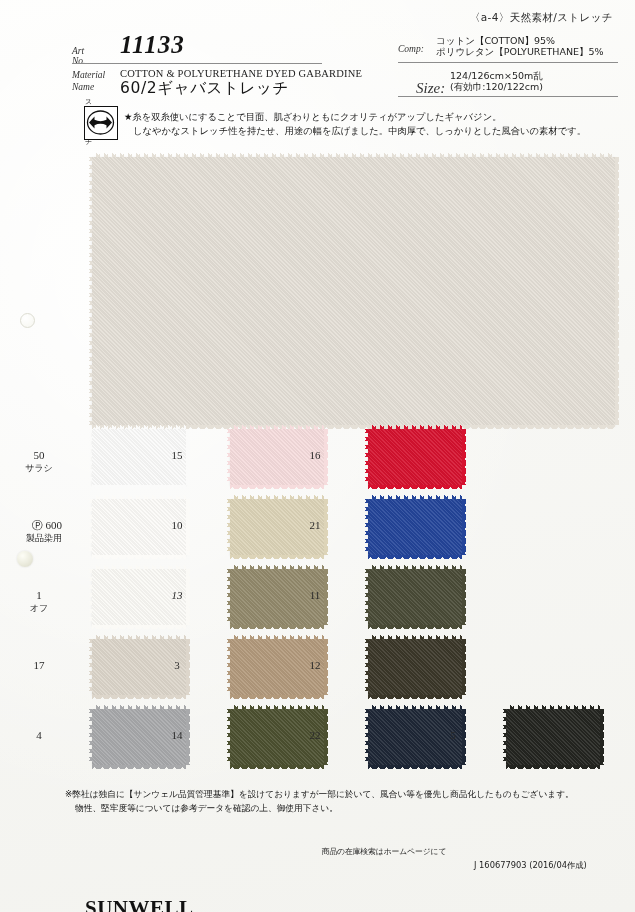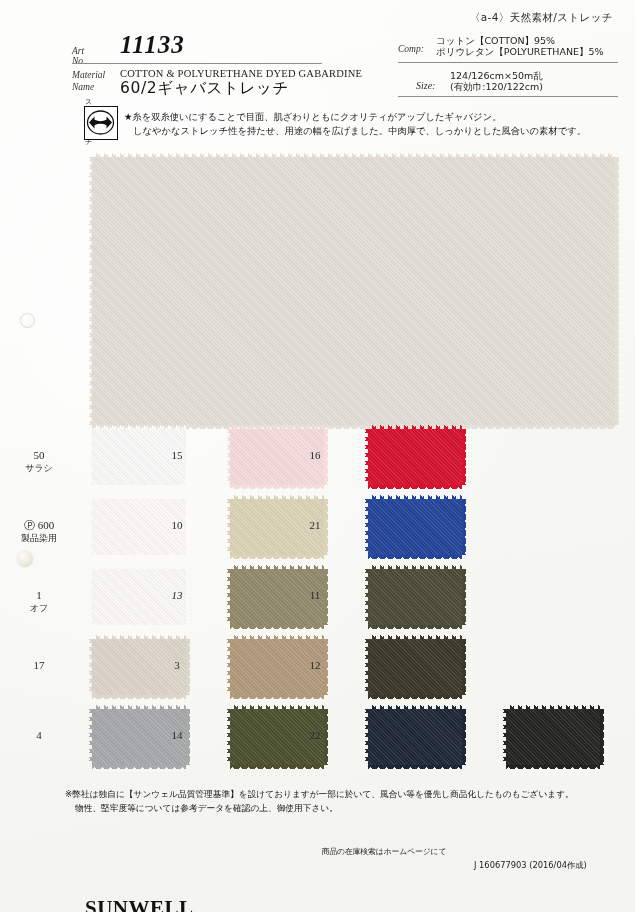--- a/index.html
+++ b/index.html
@@ -101,21 +101,21 @@
   .comp-line1 { top: 2px; }
   .comp-line2 { top: 13px; }
   .rule-right-1 {
     position: absolute; left: 398px; top: 62px; width: 220px;
     border-bottom: 1px solid #8d8d8d;
   }
 
   .size-block { position: absolute; left: 398px; top: 68px; width: 225px; }
   .size-label {
     position: absolute; left: 18px; top: 12px;
-    font-style: italic; font-size: 10px; color: #333;
+    font-style: italic; font-size: 15px; color: #333;
   }
   .size-line1, .size-line2 {
     position: absolute; left: 52px;
     font-family: "DejaVu Sans", sans-serif;
     font-size: 9.5px; color: #1e1e1e; white-space: nowrap;
   }
   .size-line1 { top: 2px; }
   .size-line2 { top: 13px; }
   .rule-right-2 {
     position: absolute; left: 398px; top: 96px; width: 220px;
@@ -305,21 +305,21 @@
   </div>
 
   <div class="grid" id="color-grid">
       <div class="cell-label" style="left: 16px; top: 34px;"><span>50</span><span class="sub">サラシ</span></div>
       <div class="cell-sw swatch" style="left: 92px; top: 14px; background: rgb(251, 251, 250);">
         <div class="zig-top" style="background: linear-gradient(135deg, transparent 50%, rgb(251, 251, 250) 50%) 0px 0px / 8px 8px repeat-x, linear-gradient(225deg, transparent 50%, rgb(251, 251, 250) 50%) 4px 0px / 8px 8px repeat-x;"></div>
         <div class="zig-bot" style="background: linear-gradient(45deg, transparent 50%, rgb(251, 251, 250) 50%) 0px 0px / 8px 8px repeat-x, linear-gradient(-45deg, transparent 50%, rgb(251, 251, 250) 50%) 4px 0px / 8px 8px repeat-x;"></div>
         <div class="zig-left" style="background: linear-gradient(45deg, transparent 50%, rgb(251, 251, 250) 50%) 0px 0px / 8px 8px repeat-y, linear-gradient(135deg, transparent 50%, rgb(251, 251, 250) 50%) 0px 4px / 8px 8px repeat-y;"></div>
         <div class="zig-right" style="background: linear-gradient(-45deg, transparent 50%, rgb(251, 251, 250) 50%) 0px 0px / 8px 8px repeat-y, linear-gradient(-135deg, transparent 50%, rgb(251, 251, 250) 50%) 0px 4px / 8px 8px repeat-y;"></div>
       </div>
-      <div class="cell-label" style="left: 16px; top: 104px;"><span>Ⓟ 600</span><span class="sub">製品染用</span></div>
+      <div class="cell-label" style="left: 16px; top: 104px; text-align: right;"><span>Ⓟ 600</span><span class="sub">製品染用</span></div>
       <div class="cell-sw swatch" style="left: 92px; top: 84px; background: rgb(252, 251, 248);">
         <div class="zig-top" style="background: linear-gradient(135deg, transparent 50%, rgb(252, 251, 248) 50%) 0px 0px / 8px 8px repeat-x, linear-gradient(225deg, transparent 50%, rgb(252, 251, 248) 50%) 4px 0px / 8px 8px repeat-x;"></div>
         <div class="zig-bot" style="background: linear-gradient(45deg, transparent 50%, rgb(252, 251, 248) 50%) 0px 0px / 8px 8px repeat-x, linear-gradient(-45deg, transparent 50%, rgb(252, 251, 248) 50%) 4px 0px / 8px 8px repeat-x;"></div>
         <div class="zig-left" style="background: linear-gradient(45deg, transparent 50%, rgb(252, 251, 248) 50%) 0px 0px / 8px 8px repeat-y, linear-gradient(135deg, transparent 50%, rgb(252, 251, 248) 50%) 0px 4px / 8px 8px repeat-y;"></div>
         <div class="zig-right" style="background: linear-gradient(-45deg, transparent 50%, rgb(252, 251, 248) 50%) 0px 0px / 8px 8px repeat-y, linear-gradient(-135deg, transparent 50%, rgb(252, 251, 248) 50%) 0px 4px / 8px 8px repeat-y;"></div>
       </div>
       <div class="cell-label" style="left: 16px; top: 174px;"><span>1</span><span class="sub">オフ</span></div>
       <div class="cell-sw swatch" style="left: 92px; top: 154px; background: rgb(251, 250, 246);">
         <div class="zig-top" style="background: linear-gradient(135deg, transparent 50%, rgb(251, 250, 246) 50%) 0px 0px / 8px 8px repeat-x, linear-gradient(225deg, transparent 50%, rgb(251, 250, 246) 50%) 4px 0px / 8px 8px repeat-x;"></div>
         <div class="zig-bot" style="background: linear-gradient(45deg, transparent 50%, rgb(251, 250, 246) 50%) 0px 0px / 8px 8px repeat-x, linear-gradient(-45deg, transparent 50%, rgb(251, 250, 246) 50%) 4px 0px / 8px 8px repeat-x;"></div>

